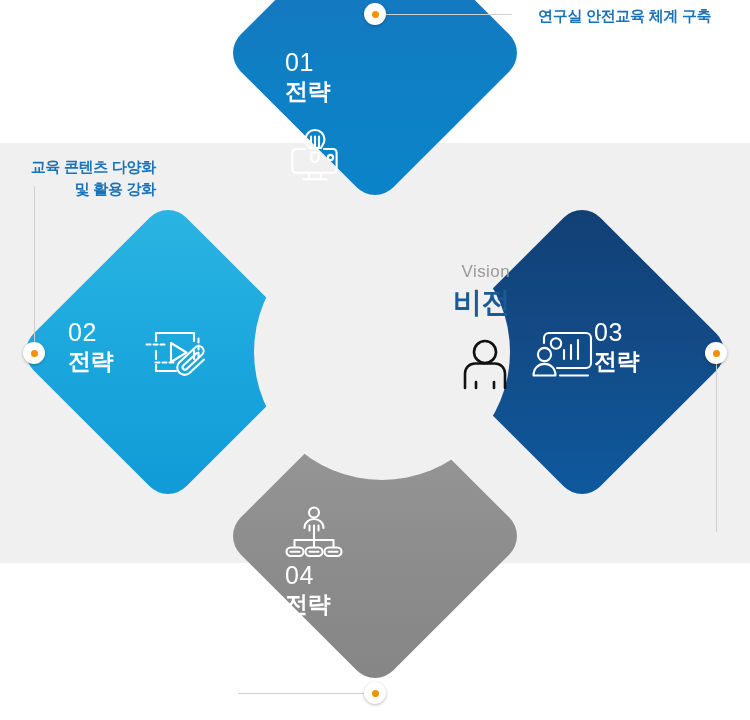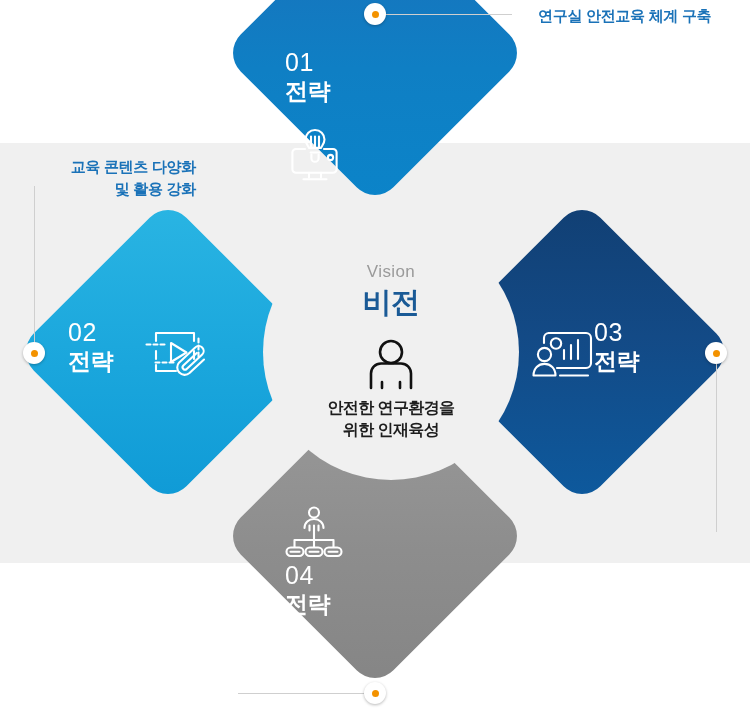--- a/index.html
+++ b/index.html
@@ -55,21 +55,21 @@
   
   .label {
     position: absolute;
     color: #1a72b8;
     font-size: 15px;
     font-weight: bold;
     line-height: 1.45;
     white-space: nowrap;
     letter-spacing: -0.3px;
   }
-  .label.right-align { text-align: right; padding-left: 40px; }
+  .label.right-align { text-align: right; }
   .label.left-align  { text-align: left; }
 
   
   .diamond {
     position: absolute;
     width: 216px;
     height: 216px;
     border-radius: 26px;
     transform: rotate(45deg);
   }
@@ -104,29 +104,29 @@
     font-size: 23px;
     font-weight: bold;
     line-height: 1.25;
     letter-spacing: -0.5px;
   }
   .dicon { line-height: 0; }
 
   
   .center-circle {
     position: absolute;
-    left: 263px;
+    left: 254px;
     top: 224px;
     width: 256px;
     height: 256px;
     border-radius: 50%;
     background: #f0f0f0;
     display: flex;
     flex-direction: column;
-    align-items: center;
+    align-items: flex-end;
     justify-content: flex-start;
     padding-top: 38px;
     box-sizing: border-box;
   }
   .vision-en {
     color: #9a9a9a;
     font-size: 17px;
     letter-spacing: 0.4px;
   }
   .vision-ko {
@@ -253,19 +253,15 @@
   <div class="center-circle">
     <div class="vision-en">Vision</div>
     <div class="vision-ko">비전</div>
     <div class="vision-icon">
       <svg width="50" height="52" viewBox="0 0 50 52" fill="none" stroke="#111111" stroke-width="2.6" stroke-linecap="round" stroke-linejoin="round">
         <circle cx="25" cy="13" r="11"></circle>
         <path d="M5 49 l0-14.5 a10 10 0 0 1 10-10 l20 0 a10 10 0 0 1 10 10 l0 14.5"></path>
         <path d="M16 43 l0 6 M34 43 l0 6"></path>
       </svg>
     </div>
-    <div class="vision-text">
-      <div>안전한 연구환경을</div>
-      <div>위한 인재육성</div>
-    </div>
   </div>
 
 </div>
 
 </body></html>

